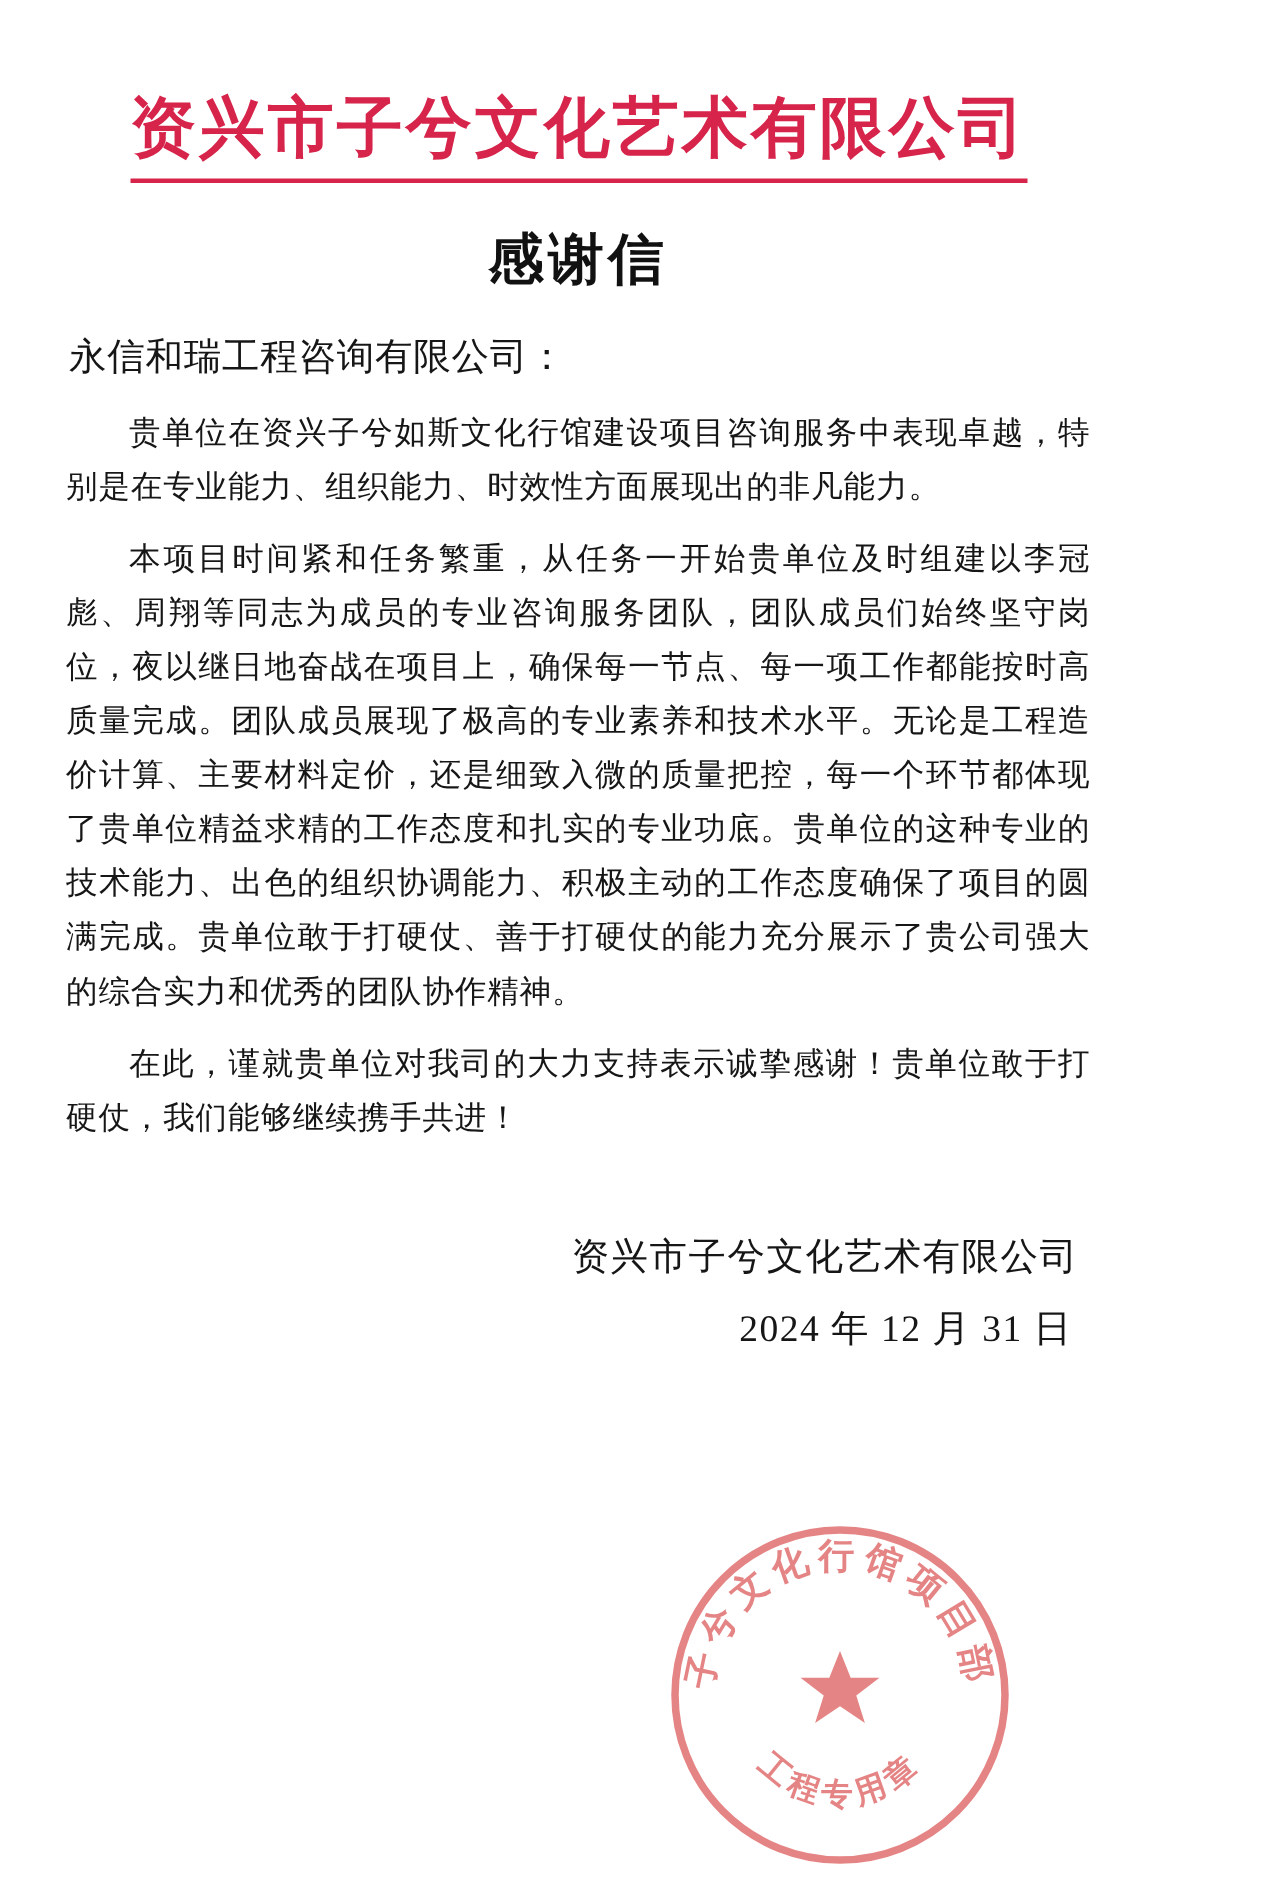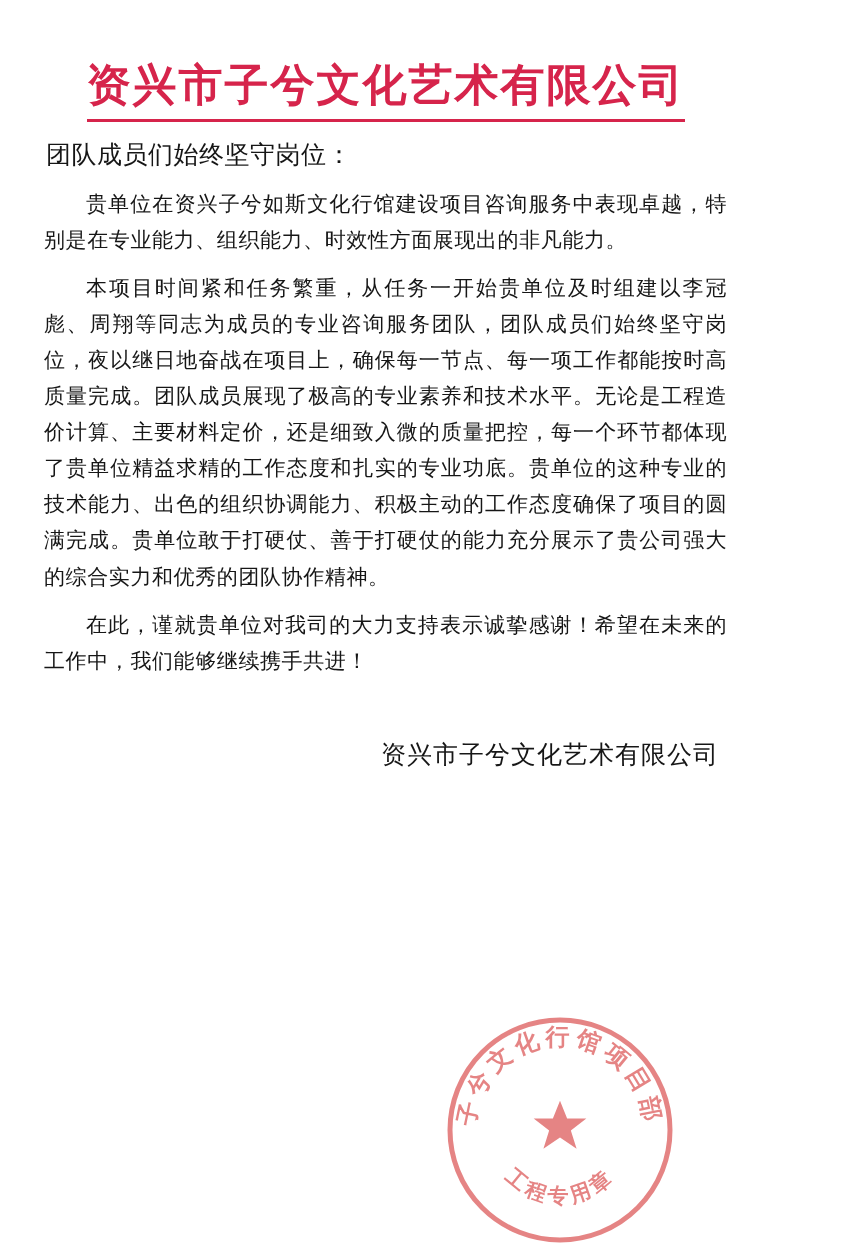--- a/index.html
+++ b/index.html
@@ -106,31 +106,33 @@
 </style>
 </head>
 <body>
 
 <div class="page">
 
   <div class="letterhead">
     <div class="company-title">资兴市子兮文化艺术有限公司</div>
   </div>
 
+  <div class="doc-title">感谢信</div>
 
-  <div class="salutation">团队成员们始终坚守岗位：</div>
+  <div class="salutation">永信和瑞工程咨询有限公司：</div>
 
   <p class="para">贵单位在资兴子兮如斯文化行馆建设项目咨询服务中表现卓越，特别是在专业能力、组织能力、时效性方面展现出的非凡能力。</p>
 
   <p class="para">本项目时间紧和任务繁重，从任务一开始贵单位及时组建以李冠彪、周翔等同志为成员的专业咨询服务团队，团队成员们始终坚守岗位，夜以继日地奋战在项目上，确保每一节点、每一项工作都能按时高质量完成。团队成员展现了极高的专业素养和技术水平。无论是工程造价计算、主要材料定价，还是细致入微的质量把控，每一个环节都体现了贵单位精益求精的工作态度和扎实的专业功底。贵单位的这种专业的技术能力、出色的组织协调能力、积极主动的工作态度确保了项目的圆满完成。贵单位敢于打硬仗、善于打硬仗的能力充分展示了贵公司强大的综合实力和优秀的团队协作精神。</p>
 
-  <p class="para">在此，谨就贵单位对我司的大力支持表示诚挚感谢！希望在未来的工作中，我们能够继续携手共进！</p>
+  <p class="para">在此，谨就贵单位对我司的大力支持表示诚挚感谢！贵单位敢于打硬仗，我们能够继续携手共进！</p>
 
   <div class="signature">
     <div class="sign-name">资兴市子兮文化艺术有限公司</div>
+    <div class="sign-date">2024 年 12 月 31 日</div>
   </div>
 
   <div class="seal">
     <svg viewBox="0 0 230 230" xmlns="http://www.w3.org/2000/svg">
       <defs>
         <path id="sealTop" d="M 30,115 A 85,85 0 0 1 200,115"></path>
         <path id="sealBottom" d="M 42,115 A 73,73 0 0 0 188,115"></path>
       </defs>
       <circle cx="115" cy="115" r="110" fill="none" stroke="#d63a3a" stroke-width="5"></circle>
       <text font-family="&quot;Liberation Serif&quot;, serif" font-size="24" font-weight="bold" fill="#d63a3a" letter-spacing="5">

